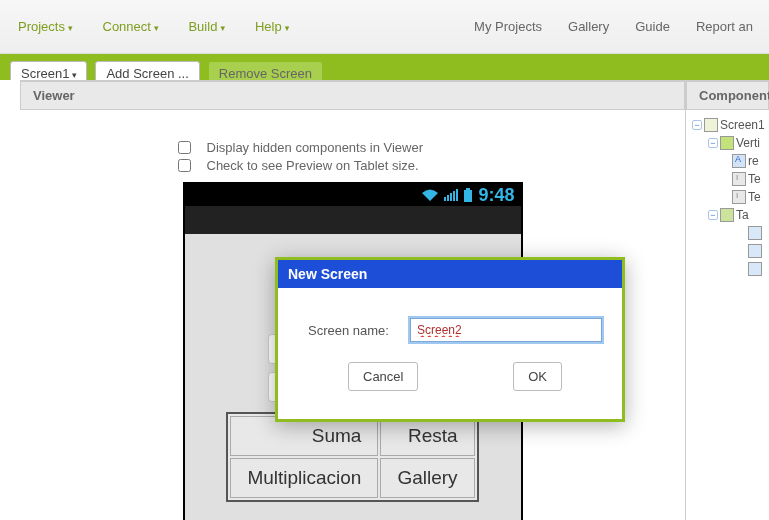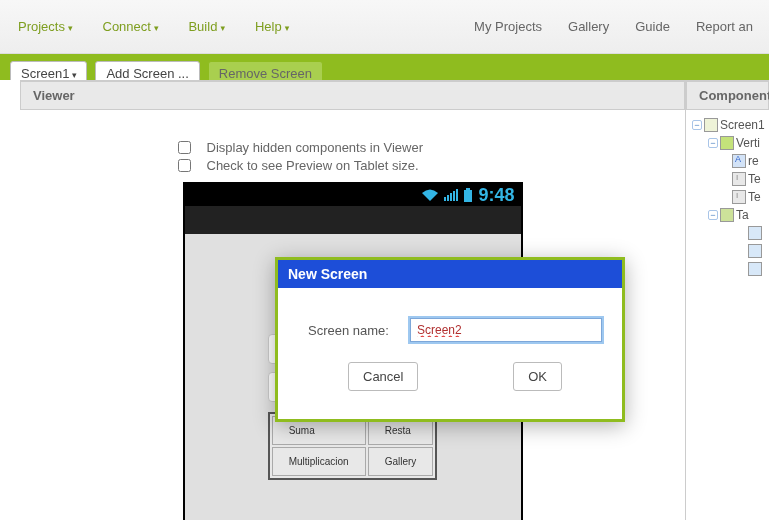--- a/index.html
+++ b/index.html
@@ -29,21 +29,21 @@
 
   
   .phone { width: 340px; border: 2px solid #000; background: #000; margin-top: 6px; }
   .statusbar { height: 22px; background: #000; display: flex; justify-content: flex-end; align-items: center; gap: 6px; padding-right: 6px; color: #33b5e5; font-size: 18px; font-weight: bold; }
   .statusbar svg { fill: #33b5e5; }
   .phone-titlebar { height: 28px; background: #222; }
   .phone-screen { background: #e0e0e0; padding: 10px 0 30px 0; min-height: 360px; display: flex; flex-direction: column; align-items: center; }
   .input-slot { width: 170px; height: 30px; background: #fff; border: 1px solid #ccc; border-radius: 4px; margin: 90px 0 6px 0; }
   .input-slot2 { width: 170px; height: 30px; background: #fff; border: 1px solid #ccc; border-radius: 4px; margin: 2px 0 10px 0; }
   .table-ops { border: 2px solid #555; background: #e8e8e8; }
-  .table-ops td { border: 1px solid #aaa; padding: 8px 16px; text-align: left; font-size: 10px; color: #333; }
+  .table-ops td { border: 1px solid #aaa; padding: 8px 16px; text-align: right; font-size: 19px; color: #333; }
 
   
   .components-panel { width: 84px; border-left: 1px solid #ccc; border-top: 1px solid #ccc; display: flex; flex-direction: column; }
   .tree { padding: 6px 0 0 6px; font-size: 12px; color: #555; }
   .tree-row { display: flex; align-items: center; gap: 2px; padding: 2px 0; white-space: nowrap; overflow: hidden; }
   .tree-toggle { color: #4a80c2; font-size: 9px; width: 10px; text-align: center; cursor: pointer; border: 1px solid #a9c5e8; border-radius: 2px; height: 10px; line-height: 8px; }
   .tree-icon { width: 14px; height: 14px; border: 1px solid #999; background: #eef3d8; display: inline-block; }
   .tree-icon.vert { background: #c4e27a; }
   .tree-icon.label { background: #d3e3f7; }
   .tree-icon.text { background: #e8e8e8; }

